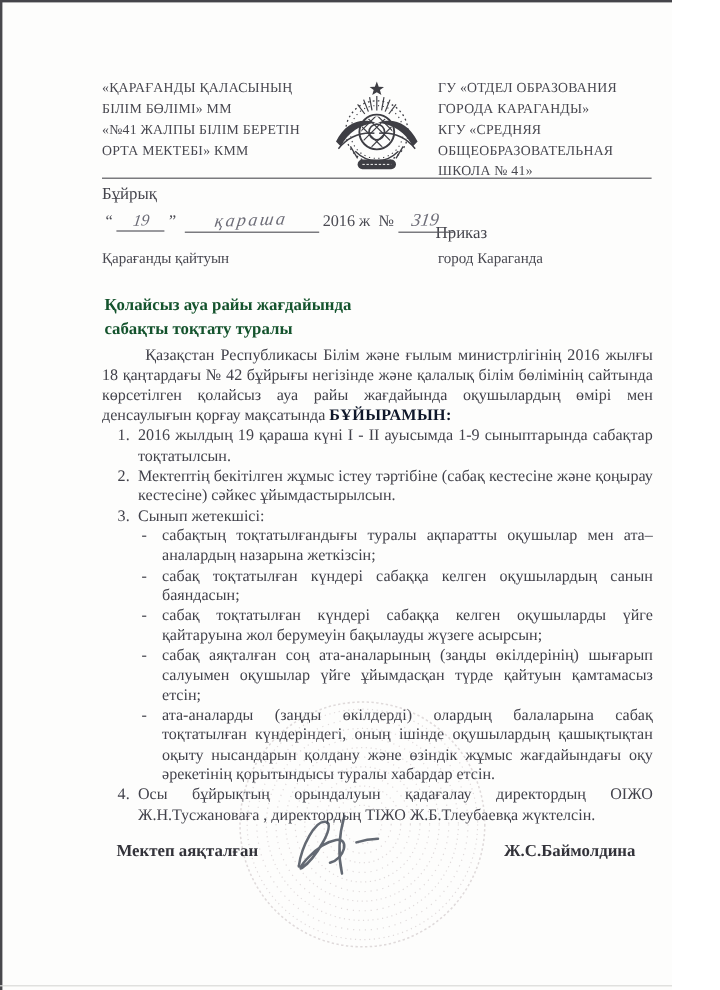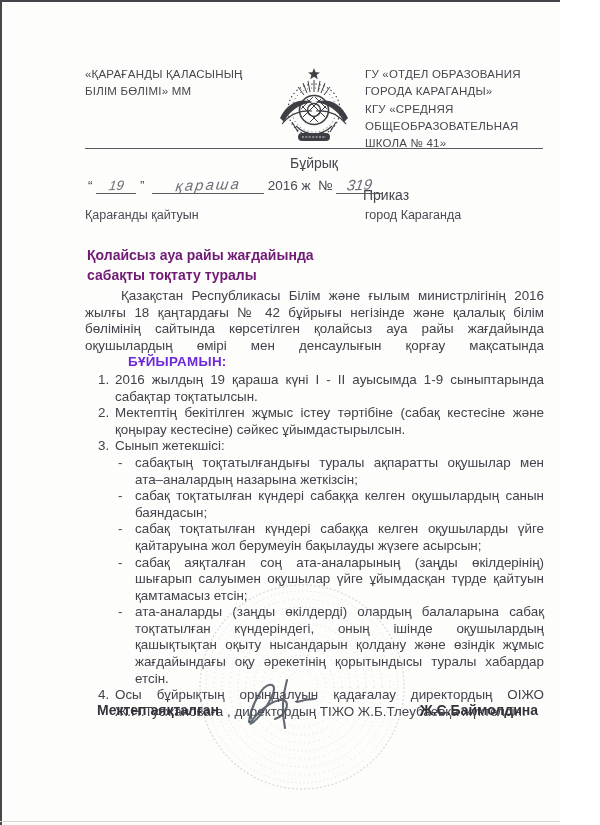--- a/index.html
+++ b/index.html
@@ -1,53 +1,53 @@
 <!DOCTYPE html>
 <html><head>
 <meta charset="utf-8">
 <style>
   html,body{margin:0;padding:0;}
   body{background:#ffffff;}
   .page{
     position:relative; width:560px; height:825px; overflow:hidden;
     background:#fdfdfc; color:#44444d;
-    font-family:Liberation Sans, sans-serif;
+    font-family:Liberation Serif, serif;
   }
   
   .edge-top{position:absolute;top:0;left:0;width:100%;height:2px;background:#45454a;}
   .edge-left{position:absolute;top:0;left:0;width:2px;height:100%;background:#48484c;}
   .edge-bottom{position:absolute;bottom:3px;left:0;width:100%;height:1px;background:#d9d9d6;}
 
   
   .letterhead{position:absolute;top:66px;left:85px;width:460px;display:flex;}
   .lh-col{font-size:11.5px;line-height:1.5;letter-spacing:.2px;color:#47474f;}
   .lh-left{width:192px;}
   .lh-emblem{width:84px;display:flex;justify-content:center;align-items:flex-start;padding-top:0;}
   .lh-right{width:184px;margin-left:10px;}
 
   .rule{position:absolute;top:148px;left:85px;width:458px;border-top:1.5px solid #5a5a5f;}
 
-  .order-row{position:absolute;top:155px;left:85px;width:458px;font-size:14px;color:#45454d;text-align:center;}
+  .order-row{position:absolute;top:155px;left:85px;width:458px;font-size:14px;color:#45454d;}
   .order-ru{position:absolute;left:278px;top:0;margin-top:32px;}
 
   .date-row{position:absolute;top:176px;left:88px;font-size:13.5px;color:#4a4a52;white-space:nowrap;}
   .hw{font-style:italic;color:#6d6d78;display:inline-block;transform:skewX(-10deg) rotate(-2deg);}
   .blank{display:inline-block;border-bottom:1.1px solid#5a5a60;text-align:center;}
   .blank-day{min-width:40px;}
   .blank-month{min-width:112px;font-size:15px;letter-spacing:2px;}
   .blank-no{min-width:46px;font-size:15px;}
 
   .city-row{position:absolute;top:208px;left:85px;width:458px;font-size:12.5px;color:#4a4a52;}
   .city-ru{position:absolute;left:280px;top:0;text-align:center;}
 
-  .doc-title{position:absolute;top:245px;left:87px;font-size:14px;font-weight:700;line-height:1.45;color:#701a75;}
+  .doc-title{position:absolute;top:245px;left:87px;font-size:14px;font-weight:700;line-height:1.45;color:#14532d;}
 
   .body-text{position:absolute;top:288px;left:85px;width:459px;font-size:13.4px;line-height:16.6px;text-align:justify;color:#42424b;}
   .intro{text-indent:36px;margin:0 0 1px 0;}
-  .bold-kw{font-weight:700;color:#6d28d9;letter-spacing:.3px;margin-left:43px;}
+  .bold-kw{font-weight:700;color:#0f172a;letter-spacing:.3px;}
   .oli{position:relative;padding-left:30px;}
   .oli .num{position:absolute;left:13px;top:0;}
   .subli{position:relative;padding-left:50px;}
   .subli .dash{position:absolute;left:33px;top:0;}
 
   .sign-row{position:absolute;top:702px;left:97px;width:448px;font-size:14px;font-weight:700;color:#33333a;}
   .sign-name{position:absolute;left:323px;top:0;}
   .sig-svg{position:absolute;top:672px;left:235px;}
 
   .stamp{position:absolute;top:580px;left:195px;opacity:.55;}
@@ -59,20 +59,22 @@
 
 <div class="page">
   <div class="edge-top"></div>
   <div class="edge-left"></div>
   <div class="edge-bottom"></div>
 
   <div class="letterhead">
     <div class="lh-col lh-left">
       <div>«ҚАРАҒАНДЫ ҚАЛАСЫНЫҢ</div>
       <div>БІЛІМ БӨЛІМІ» ММ</div>
+      <div>«№41 ЖАЛПЫ БІЛІМ БЕРЕТІН</div>
+      <div>ОРТА МЕКТЕБІ» КММ</div>
     </div>
     <div class="lh-emblem">
       <svg width="76" height="82" viewBox="0 0 76 82" fill="none" stroke="#3e3e44" stroke-width="1.1">
 
         <path d="M38 2 L39.6 6.2 L44 6.4 L40.6 9 L41.8 13.2 L38 10.8 L34.2 13.2 L35.4 9 L32 6.4 L36.4 6.2 Z" fill="#3e3e44" stroke="none"></path>
 
         <g stroke-width="1">
           <line x1="38" y1="14" x2="38" y2="26"></line>
             <line x1="32" y1="15" x2="34" y2="26"></line>
             <line x1="44" y1="15" x2="42" y2="26"></line>

